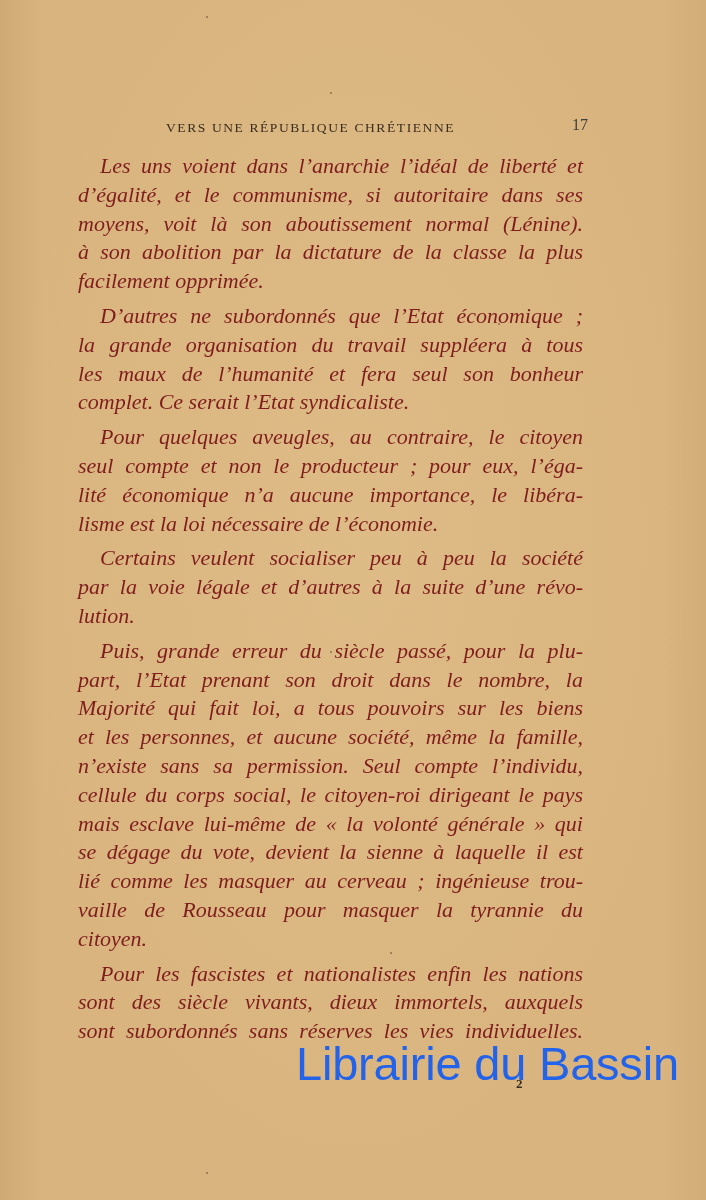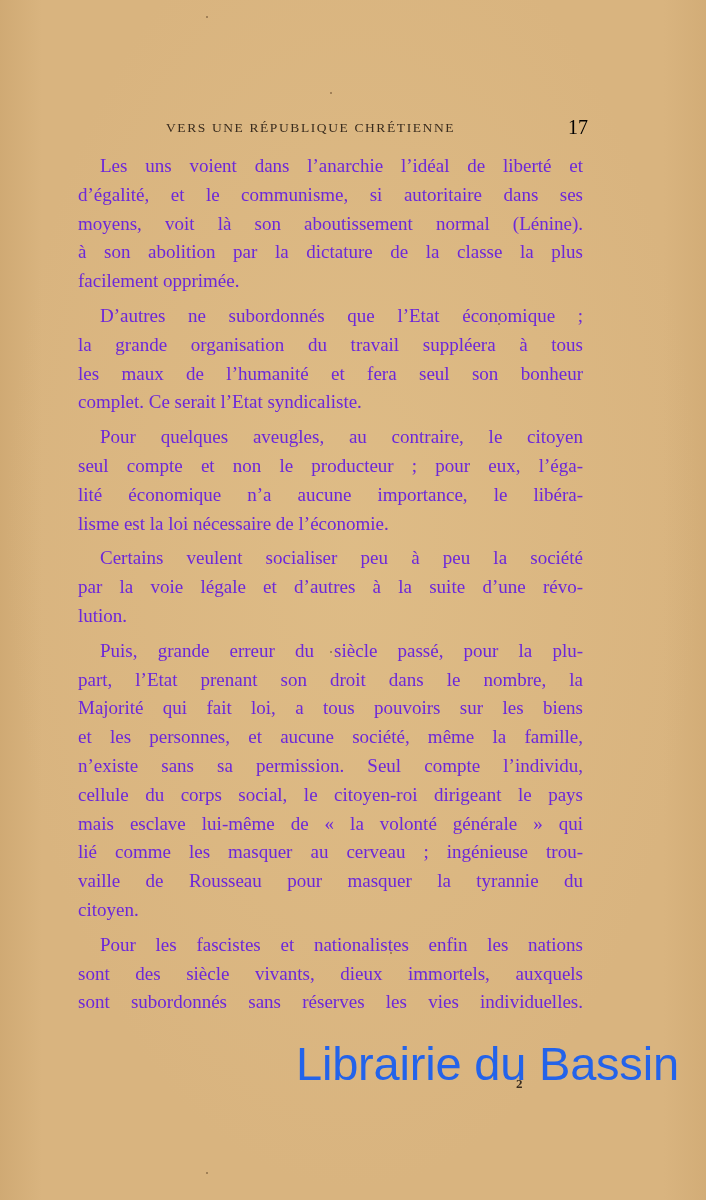--- a/index.html
+++ b/index.html
@@ -37,42 +37,43 @@
       font-family: "Liberation Serif", serif;
       font-size: 13.5px;
       letter-spacing: 1.6px;
       color: #3a2c1e;
     }
     .page-number {
       position: absolute;
       right: 0;
       top: 0;
       font-family: "Liberation Serif", serif;
-      font-size: 20px;
-      color: #000000;
+      font-size: 16px;
+      color: #404040;
     }
     .body-text {
       position: absolute;
       left: 78px;
       top: 152px;
       width: 505px;
     }
     .para {
       margin: 0 0 6px 0;
     }
     .line {
       display: block;
       font-family: "Liberation Serif", serif;
-      font-size: 19px;
+      font-size: 22px;
       line-height: 28.8px;
       height: 28.8px;
       white-space: nowrap;
       text-align: justify;
       text-align-last: justify;
-      color: #6d28d9;
+      color: #7f1d1d;
+      font-style: italic;
     }
     .line.indent {
       padding-left: 22px;
     }
     .line.last {
       text-align-last: left;
     }
     .sig-mark {
       position: absolute;
       left: 516px;
@@ -142,20 +143,21 @@
     </div>
 
     <div class="para">
       <span class="line indent">Puis, grande erreur du siècle passé, pour la plu-</span>
       <span class="line">part, l’Etat prenant son droit dans le nombre, la</span>
       <span class="line">Majorité qui fait loi, a tous pouvoirs sur les biens</span>
       <span class="line">et les personnes, et aucune société, même la famille,</span>
       <span class="line">n’existe sans sa permission. Seul compte l’individu,</span>
       <span class="line">cellule du corps social, le citoyen-roi dirigeant le pays</span>
       <span class="line">mais esclave lui-même de « la volonté générale » qui</span>
+      <span class="line">se dégage du vote, devient la sienne à laquelle il est</span>
       <span class="line">lié comme les masquer au cerveau ; ingénieuse trou-</span>
       <span class="line">vaille de Rousseau pour masquer la tyrannie du</span>
       <span class="line last">citoyen.</span>
     </div>
 
     <div class="para">
       <span class="line indent">Pour les fascistes et nationalistes enfin les nations</span>
       <span class="line">sont des siècle vivants, dieux immortels, auxquels</span>
       <span class="line">sont subordonnés sans réserves les vies individuelles.</span>
     </div>

